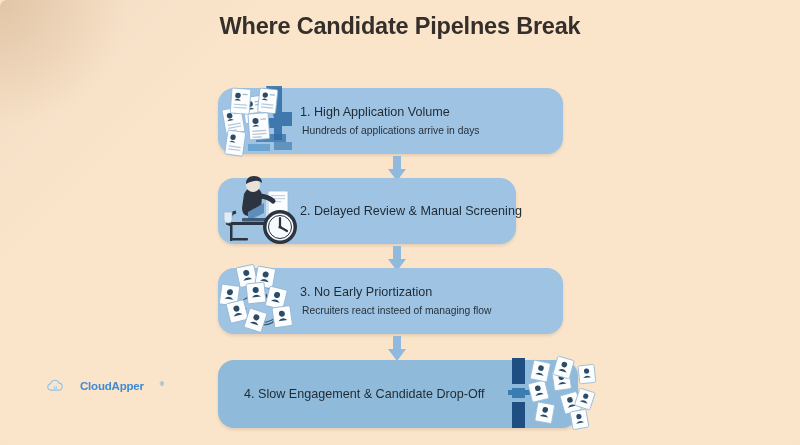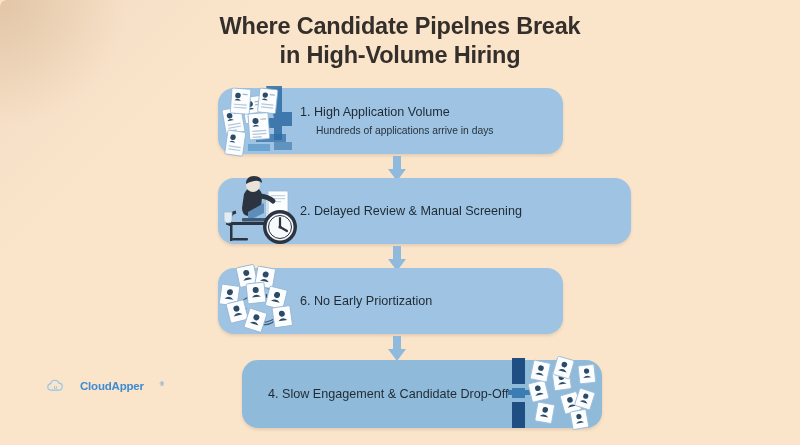--- a/index.html
+++ b/index.html
@@ -48,24 +48,24 @@
   }
 
   .step-wrap { position: relative; width: 800px; }
 
   .card {
     position: absolute;
     border-radius: 16px;
     background: #9fc4e3;
     box-shadow: 0 2px 3px rgba(120,95,70,0.16);
   }
-  .card.dark { background: #8fbada; margin-left: 24px; }
+  .card.dark { background: #8fbada; }
 
   .card-1 { left: 218px; top: 0px;   width: 345px; height: 66px; }
-  .card-2 { left: 218px; top: 90px;  width: 413px; height: 66px; }
+  .card-2 { left: 218px; top: 90px;  width: 298px; height: 66px; }
   .card-3 { left: 218px; top: 180px; width: 345px; height: 66px; }
   .card-4 { left: 218px; top: 272px; width: 360px; height: 68px; }
 
   .card-text {
     position: absolute;
     top: 50%;
     transform: translateY(-50%);
   }
   .card-1 .card-text,
   .card-2 .card-text,
@@ -81,21 +81,21 @@
   }
   .card-sub {
     font-size: 10.3px;
     color: #25313b;
     line-height: 15px;
     margin-top: 3px;
     white-space: nowrap;
   }
   .card-1 .card-sub,
   .card-2 .card-sub,
-  .card-3 .card-sub { margin-left: 16px; }
+  .card-3 .card-sub { margin-left: 2px; }
   .card-4 .card-sub { margin-left: 14px; }
 
   
   .arrow {
     position: absolute;
     left: 386px;
     width: 22px;
     height: 26px;
   }
   .arrow-1 { top: 68px; }
@@ -132,21 +132,20 @@
     margin-top: 2px;
   }
 </style>
 </head>
 <body>
 
 <div id="infographic">
 
   <div class="title-block">
     <div class="title-line">Where Candidate Pipelnes Break</div>
-    <div class="title-line">in High-Volume Hiring</div>
   </div>
 
   <div class="flow">
 
     <div class="step-wrap">
 
       <div class="card card-1">
         <div class="card-text">
           <div class="card-title">1. High Application Volume</div>
           <div class="card-sub">Hundreds of applications arrive in days</div>
@@ -261,21 +260,22 @@
         <line x1="58" y1="55" x2="65" y2="59" stroke="#2b3440" stroke-width="2.2" stroke-linecap="round"></line>
         <circle cx="58" cy="55" r="1.6" fill="#2b3440"></circle>
       </svg>
 
       <svg class="arrow arrow-2" viewBox="0 0 22 26">
         <path d="M7 0 h8 v13 h5 L11 25 L2 13 h5 z" fill="#8fb9dd"></path>
       </svg>
 
       <div class="card card-3">
         <div class="card-text">
-          <div class="card-title">6. No Early Priortization</div>
+          <div class="card-title">3. No Early Priortization</div>
+          <div class="card-sub">Recruiters react insteed of managing flow</div>
         </div>
       </div>
 
       <svg class="icon-art icon-3" viewBox="0 0 86 78">
 
         <g stroke="#2b4b66" stroke-width="1.2" fill="none" opacity="0.85">
           <path d="M16 46 q10 -16 30 -12 q16 3 12 18 q-4 14 -22 10 q-16 -4 -10 -16"></path>
           <path d="M24 56 q14 10 32 0"></path>
           <path d="M30 26 q16 -6 24 6"></path>
         </g>

